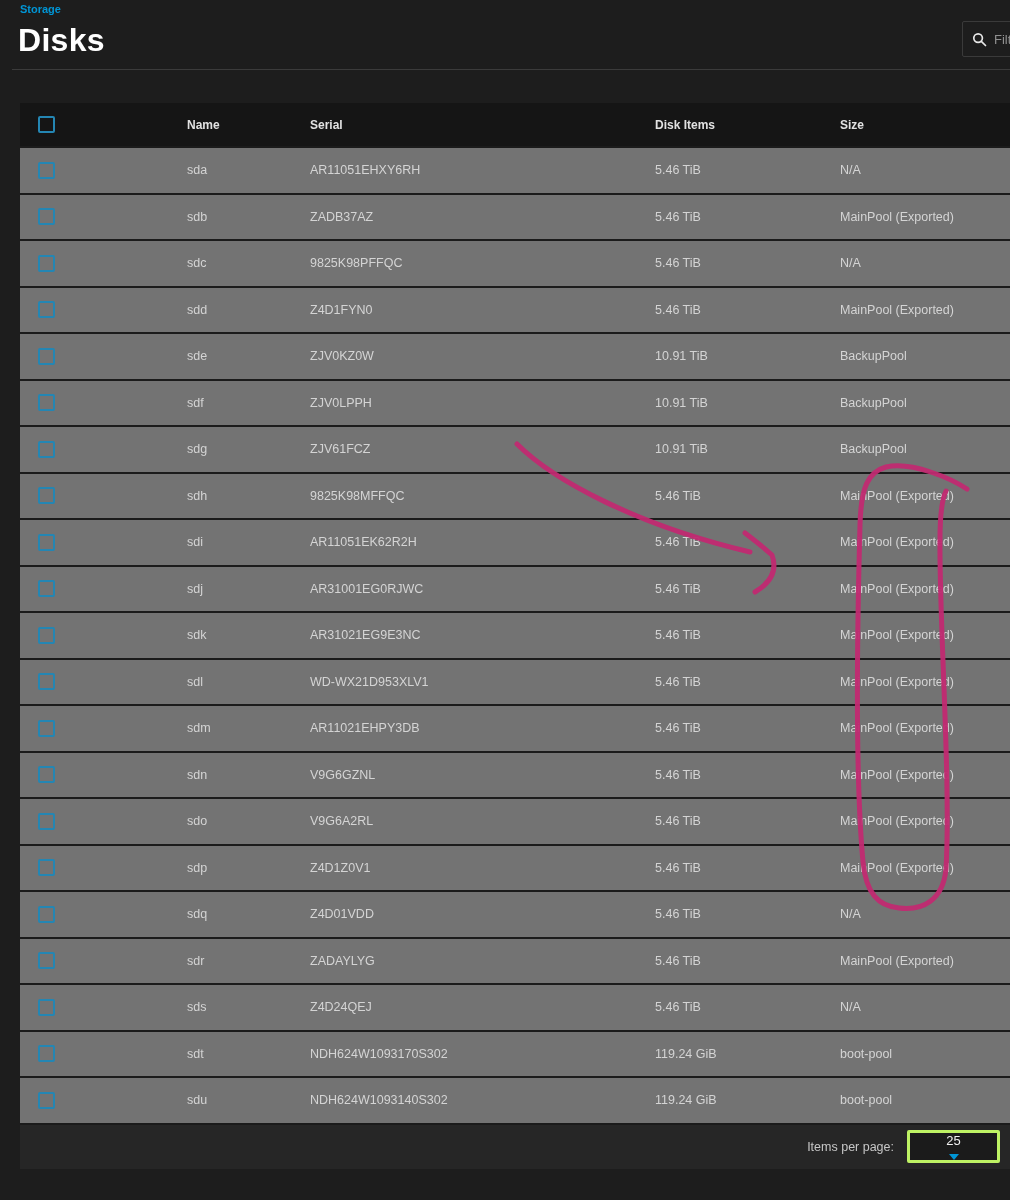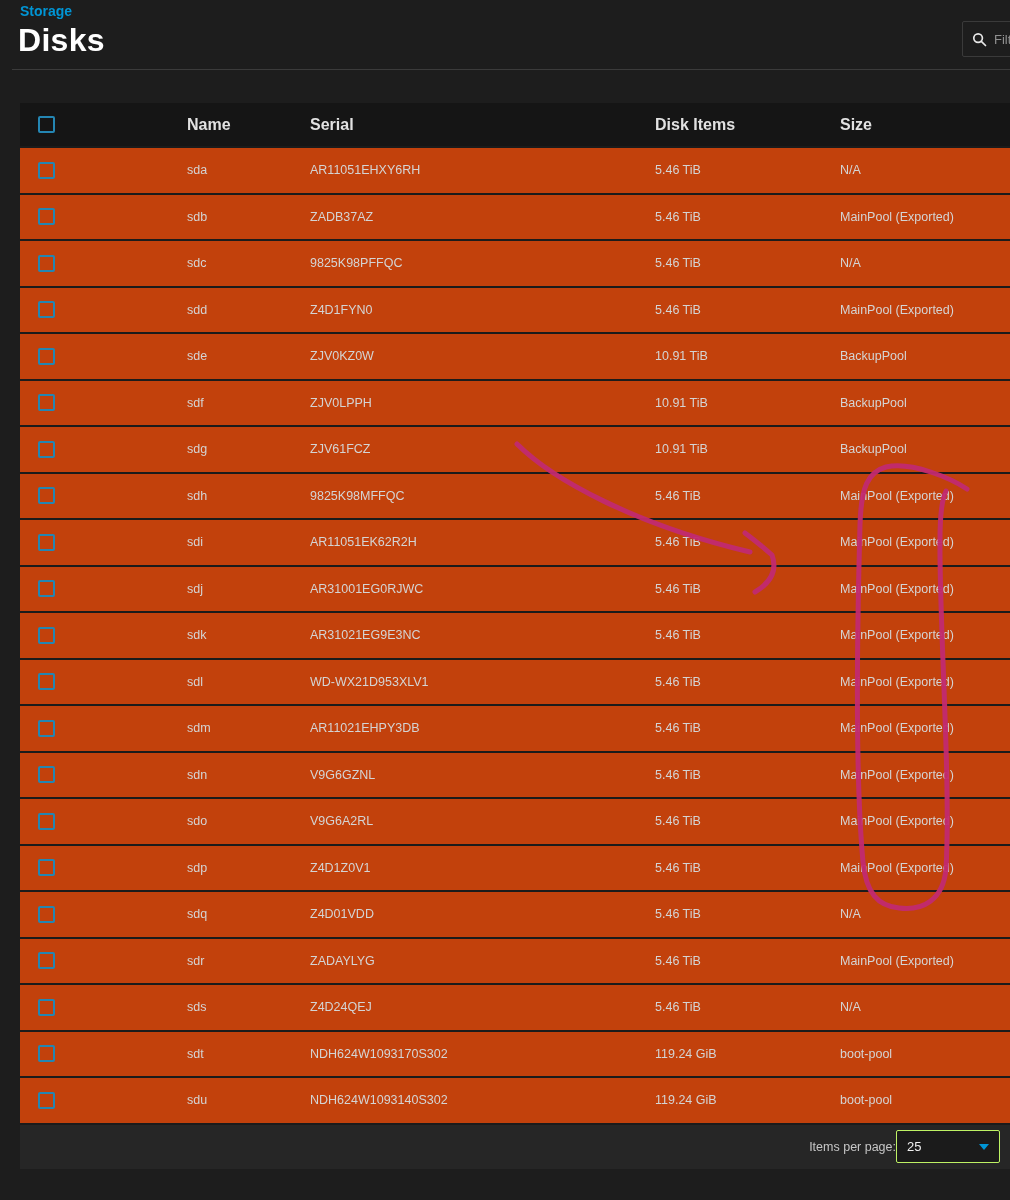--- a/index.html
+++ b/index.html
@@ -6,21 +6,21 @@
   html,body { width:1010px; height:1200px; overflow:hidden; }
   body {
     position:relative;
     background:#1d1d1d;
     font-family:"Liberation Sans", sans-serif;
     color:#d4d4d4;
   }
   
   .breadcrumb {
     position:absolute; left:20px; top:3px;
-    font-size:14px; font-weight:700; color:#0095d5;
+    font-size:11px; font-weight:700; color:#0095d5;
     text-decoration:none; cursor:pointer;
   }
   .page-title {
     position:absolute; left:18px; top:22px;
     font-size:32px; font-weight:700; color:#ffffff;
     letter-spacing:0.3px;
   }
   .filter-box {
     position:absolute; left:962px; top:21px;
     width:140px; height:36px;
@@ -44,48 +44,48 @@
   .card {
     position:absolute; left:20px; top:103px; right:0;
     background:#262626;
   }
   .trow {
     display:grid;
     grid-template-columns:167px 123px 345px 185px 1fr;
     align-items:center;
     height:46.5px;
     border-bottom:2px solid #1b1b1b;
-    background:#c2410c;
+    background:#737373;
     font-size:12.5px;
   }
   .thead-row {
     height:45px;
     background:#151515;
-    font-weight:700; color:#e2e2e2; font-size:16px;
+    font-weight:700; color:#e2e2e2; font-size:12px;
   }
   .cell { padding-right:8px; white-space:nowrap; overflow:hidden; }
   .cb-cell { padding-left:18px; }
   .checkbox {
     width:17px; height:17px;
     border:2px solid #2486b3; border-radius:2px;
     background:transparent; cursor:pointer;
   }
   
   .tfoot-row {
     display:flex; align-items:center; justify-content:flex-end;
     height:44.5px; background:#262626;
     padding-right:10px; border-bottom:none;
   }
-  .items-label { font-size:12.5px; color:#c6c6c6; }
+  .items-label { font-size:12.5px; color:#c6c6c6; margin-right:13px; }
   .page-select {
-    width:104px; height:33px;
-    border:1px solid #bef264; border-radius:2px;
+    width:93px; height:33px;
+    border:3px solid #bef264; border-radius:2px;
     background:#1b1b1b;
     display:flex; align-items:center;
-    padding:0 10px; cursor:pointer;
+    padding:0 10px; cursor:pointer;flex-direction:column;
   }
   .page-select .value { color:#f0f0f0; font-size:13px; flex:1; }
   .caret-down {
     width:0; height:0;
     border-left:5px solid transparent;
     border-right:5px solid transparent;
     border-top:6px solid #0095d5;
   }
   
   .annotation-layer {

